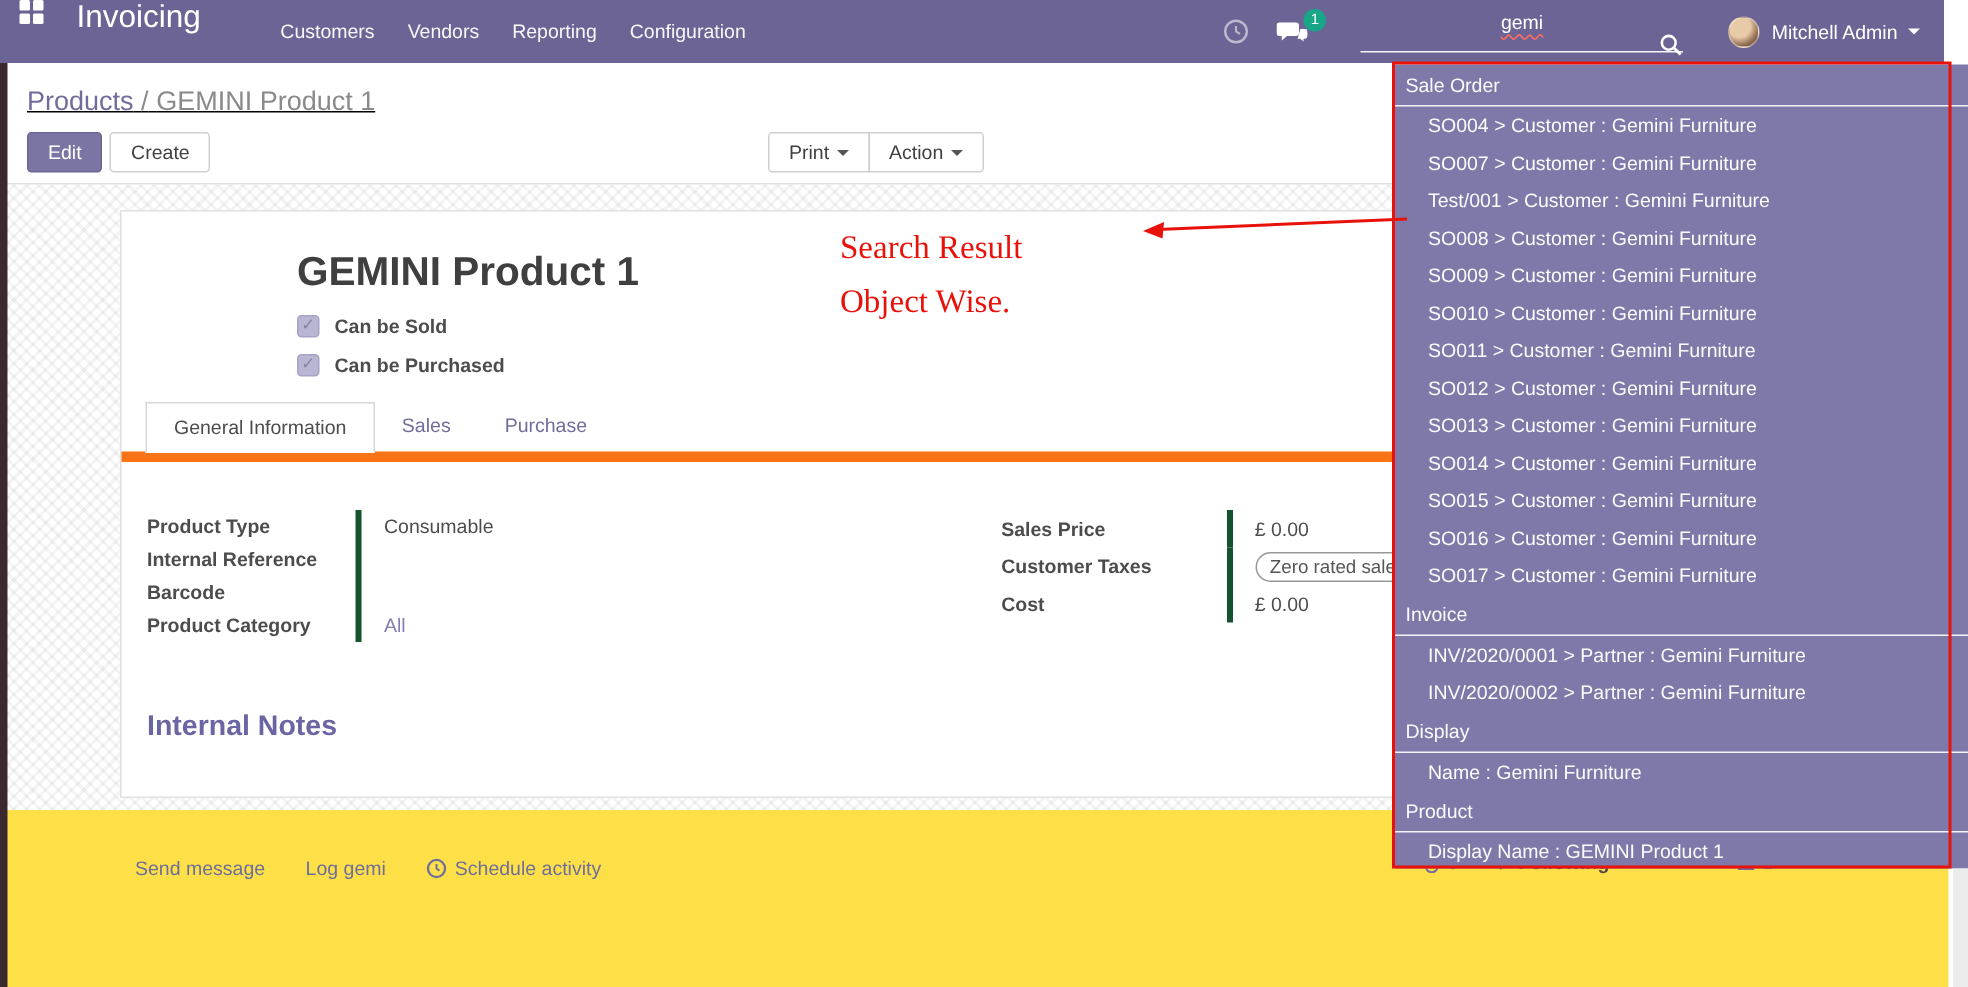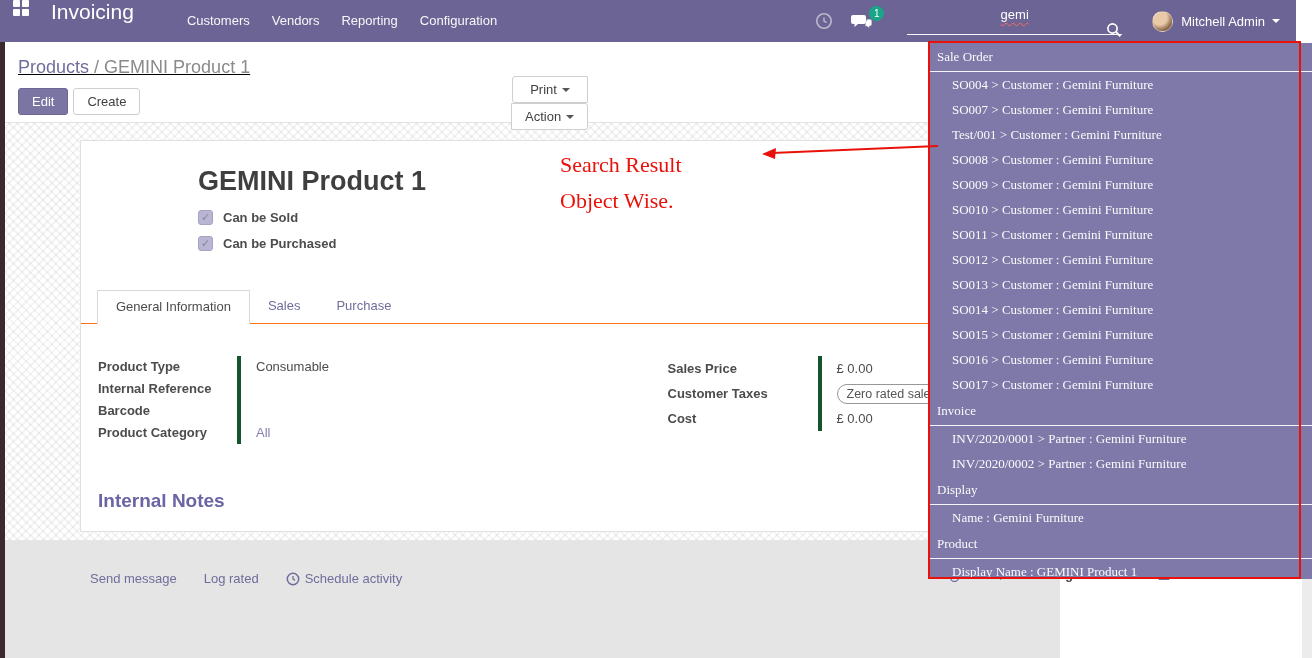--- a/index.html
+++ b/index.html
@@ -37,40 +37,40 @@
   
   .control-panel { position:absolute; top:42px; left:0; width:1312px; height:81px; background:#fff;
                    border-bottom:1px solid #e2e2e2; z-index:1; }
   .breadcrumb { font-size:18px; margin:15px 0 0 18px;text-decoration:underline; }
   .crumb-link { color:#6f6d9b; cursor:pointer; }
   .crumb-sep, .crumb-current { color:#8a8a8a; }
   .btn-row { position:absolute; top:46px; left:18px; display:flex; }
   .btn { font-size:13px; padding:5px 13px; border-radius:3px; border:1px solid #cfcfcf;
          background:#fff; color:#3f3f3f; cursor:pointer; font-family:inherit; }
   .btn-primary { background:#7a75a3; border-color:#6c6795; color:#fff; margin-right:5px; }
-  .btn-group { position:absolute; top:34px; left:512px; display:flex;flex-direction:column; }
+  .btn-group { position:absolute; top:46px; left:512px; display:flex; }
   .btn-group .btn:first-child { border-radius:3px 0 0 3px; }
   .btn-group .btn:last-child { border-radius:0 3px 3px 0; margin-left:-1px; }
   .btn .caret-dark { width:0; height:0; border-left:4px solid transparent; border-right:4px solid transparent;
                      border-top:4px solid #555; display:inline-block; margin-left:5px; vertical-align:2px; }
 
   
   .content { position:absolute; top:123px; left:0; width:1312px; height:417px;
              background:#fff;
              background-image:repeating-linear-gradient(45deg, rgba(0,0,0,.045) 0 2px, transparent 2px 6px),
                               repeating-linear-gradient(135deg, rgba(0,0,0,.045) 0 2px, transparent 2px 6px); }
   .sheet { position:absolute; top:17px; left:80px; width:1152px; height:392px; background:#fff;
            border:1px solid #e0e0e0; }
   .sheet-title { font-size:27px; font-weight:bold; color:#3f3f3f; margin:25px 0 0 117px; }
   .cb-row { display:flex; align-items:center; margin:13px 0 0 117px; }
   .cb-row:nth-of-type(3) { margin-top:11px; }
   .checkbox { width:15px; height:15px; border-radius:3px; background:#b9b6d3; border:1px solid #a6a3c4;
               color:#87849f; font-size:11px; line-height:13px; text-align:center; margin-right:10px; cursor:pointer; }
   .cb-label { font-size:13px; font-weight:bold; color:#4c4c4c;text-align:right; }
-  .tabs { margin-top:39px; padding-left:16px; border-bottom:1px solid #f97316; display:flex; }
+  .tabs { margin-top:17px; padding-left:16px; border-bottom:7px solid #f97316; display:flex; }
   .tab { font-size:13px; padding:8px 18px 9px; cursor:pointer; color:#6f6d9b; }
   .tab.active { background:#fff; border:1px solid #d8d8d8; border-bottom:1px solid #fff;
                 margin-bottom:-1px; color:#4c4c4c; }
   .field-area { display:flex; margin-top:32px; padding:0 17px;gap:23px; }
   .field-col { width:50%; }
   .field-grid { display:grid; }
   .fg-left { grid-template-columns:139px 1fr; }
   .fg-right { grid-template-columns:150px 1fr; }
   .f-label { font-size:13px; font-weight:bold; color:#4c4c4c; line-height:22px; }
   .f-value { font-size:13px; color:#4c4c4c; line-height:22px; border-left:4px solid #14532d; padding-left:15px; }
@@ -82,29 +82,29 @@
 
   
   .red-note { position:absolute; top:147px; left:560px; font-family:"Liberation Serif", serif;
               font-size:22px; color:#e8120a; line-height:36px; z-index:3; }
   .red-rect { position:absolute; top:41px; left:928px; width:373px; height:538px;
               border:2px solid #e8120a; z-index:7; pointer-events:none; }
   .red-arrow { position:absolute; top:135px; left:750px; z-index:7; pointer-events:none; }
 
   
   .dropdown { position:absolute; top:43px; left:930px; width:382px; height:536px;
-              background:#7e79a8; z-index:6; color:#fff; overflow:hidden;font-family:Liberation Serif, serif; }
+              background:#7e79a8; z-index:6; color:#fff; overflow:hidden; }
   .dd-header { font-size:13px; color:rgba(255,255,255,.96); padding:6px 0 6px 7px;
                border-bottom:1px solid rgba(255,255,255,.92); }
   .dd-list { list-style:none; }
   .dd-list li { font-size:13px; height:25px; line-height:25px; padding-left:22px;
                 color:rgba(255,255,255,.97); cursor:pointer; white-space:nowrap; }
 
   
-  .chatter { position:absolute; top:540px; left:0; width:1060px; height:118px; background:#e5e5e5; }
+  .chatter { position:absolute; top:540px; left:0; width:1299px; height:118px; background:#fde047; }
   .chat-links { display:flex; align-items:center; margin:31px 0 0 90px; }
   .chat-link { font-size:13px; color:#6f6d9b; margin-right:27px; cursor:pointer;
                display:flex; align-items:center; }
   .chat-link svg { margin-right:5px; }
   .chat-tools { position:absolute; top:567px; left:948px; display:flex; align-items:center; z-index:2; }
   .tool-item { display:flex; align-items:center; margin-right:24px; font-size:13px; color:#6f6d9b; cursor:pointer; }
   .tool-item .cnt { margin-left:4px; }
   .following-label { color:#4c4c4c; font-weight:bold; margin-left:4px; }
 
   
@@ -276,21 +276,21 @@
 
       <li>Display Name : GEMINI Product 1</li>
         </ul>
     </div>
   </div>
   <div class="red-rect"></div>
 
   <div class="chatter">
     <div class="chat-links">
       <span class="chat-link">Send message</span>
-      <span class="chat-link">Log rated</span>
+      <span class="chat-link">Log gemi</span>
       <span class="chat-link">
         <svg width="14" height="14" viewBox="0 0 14 14">
           <circle cx="7" cy="7" r="5.7" fill="none" stroke="#6f6d9b" stroke-width="1.5"></circle>
           <path d="M7 4 V7 L9 8.4" fill="none" stroke="#6f6d9b" stroke-width="1.3"></path>
         </svg>
         <span>Schedule activity</span>
       </span>
     </div>
 
   </div>

